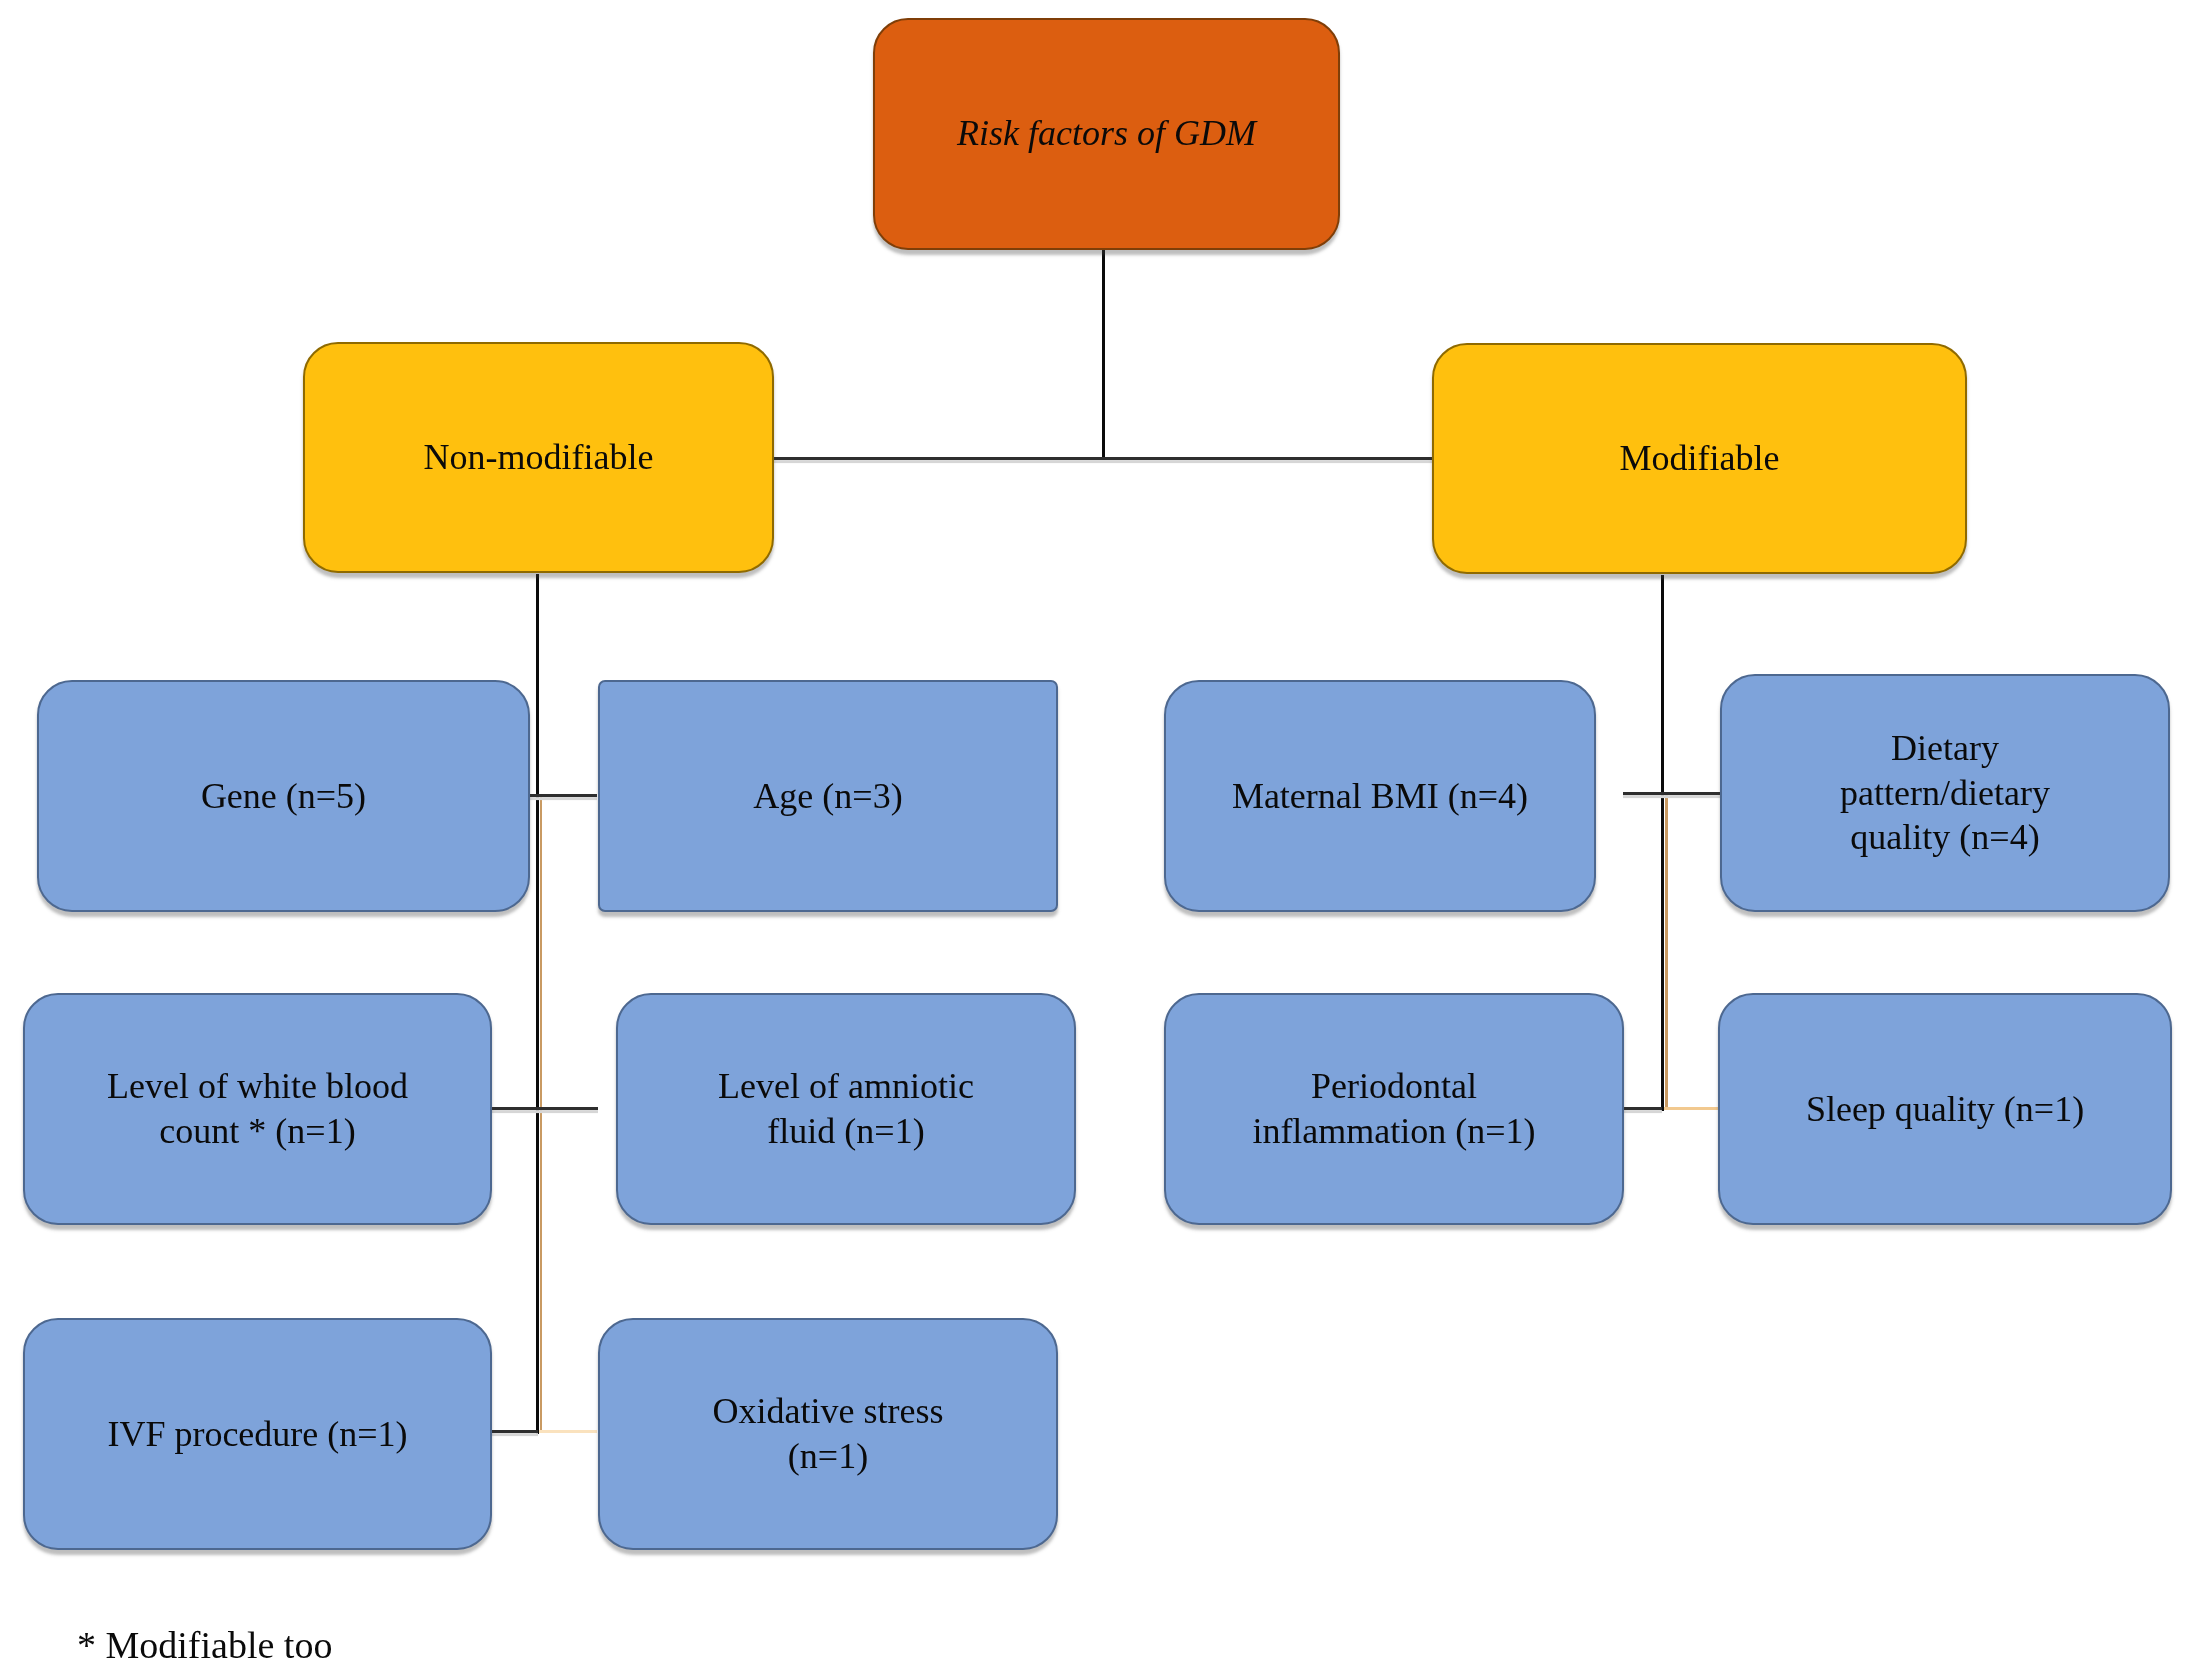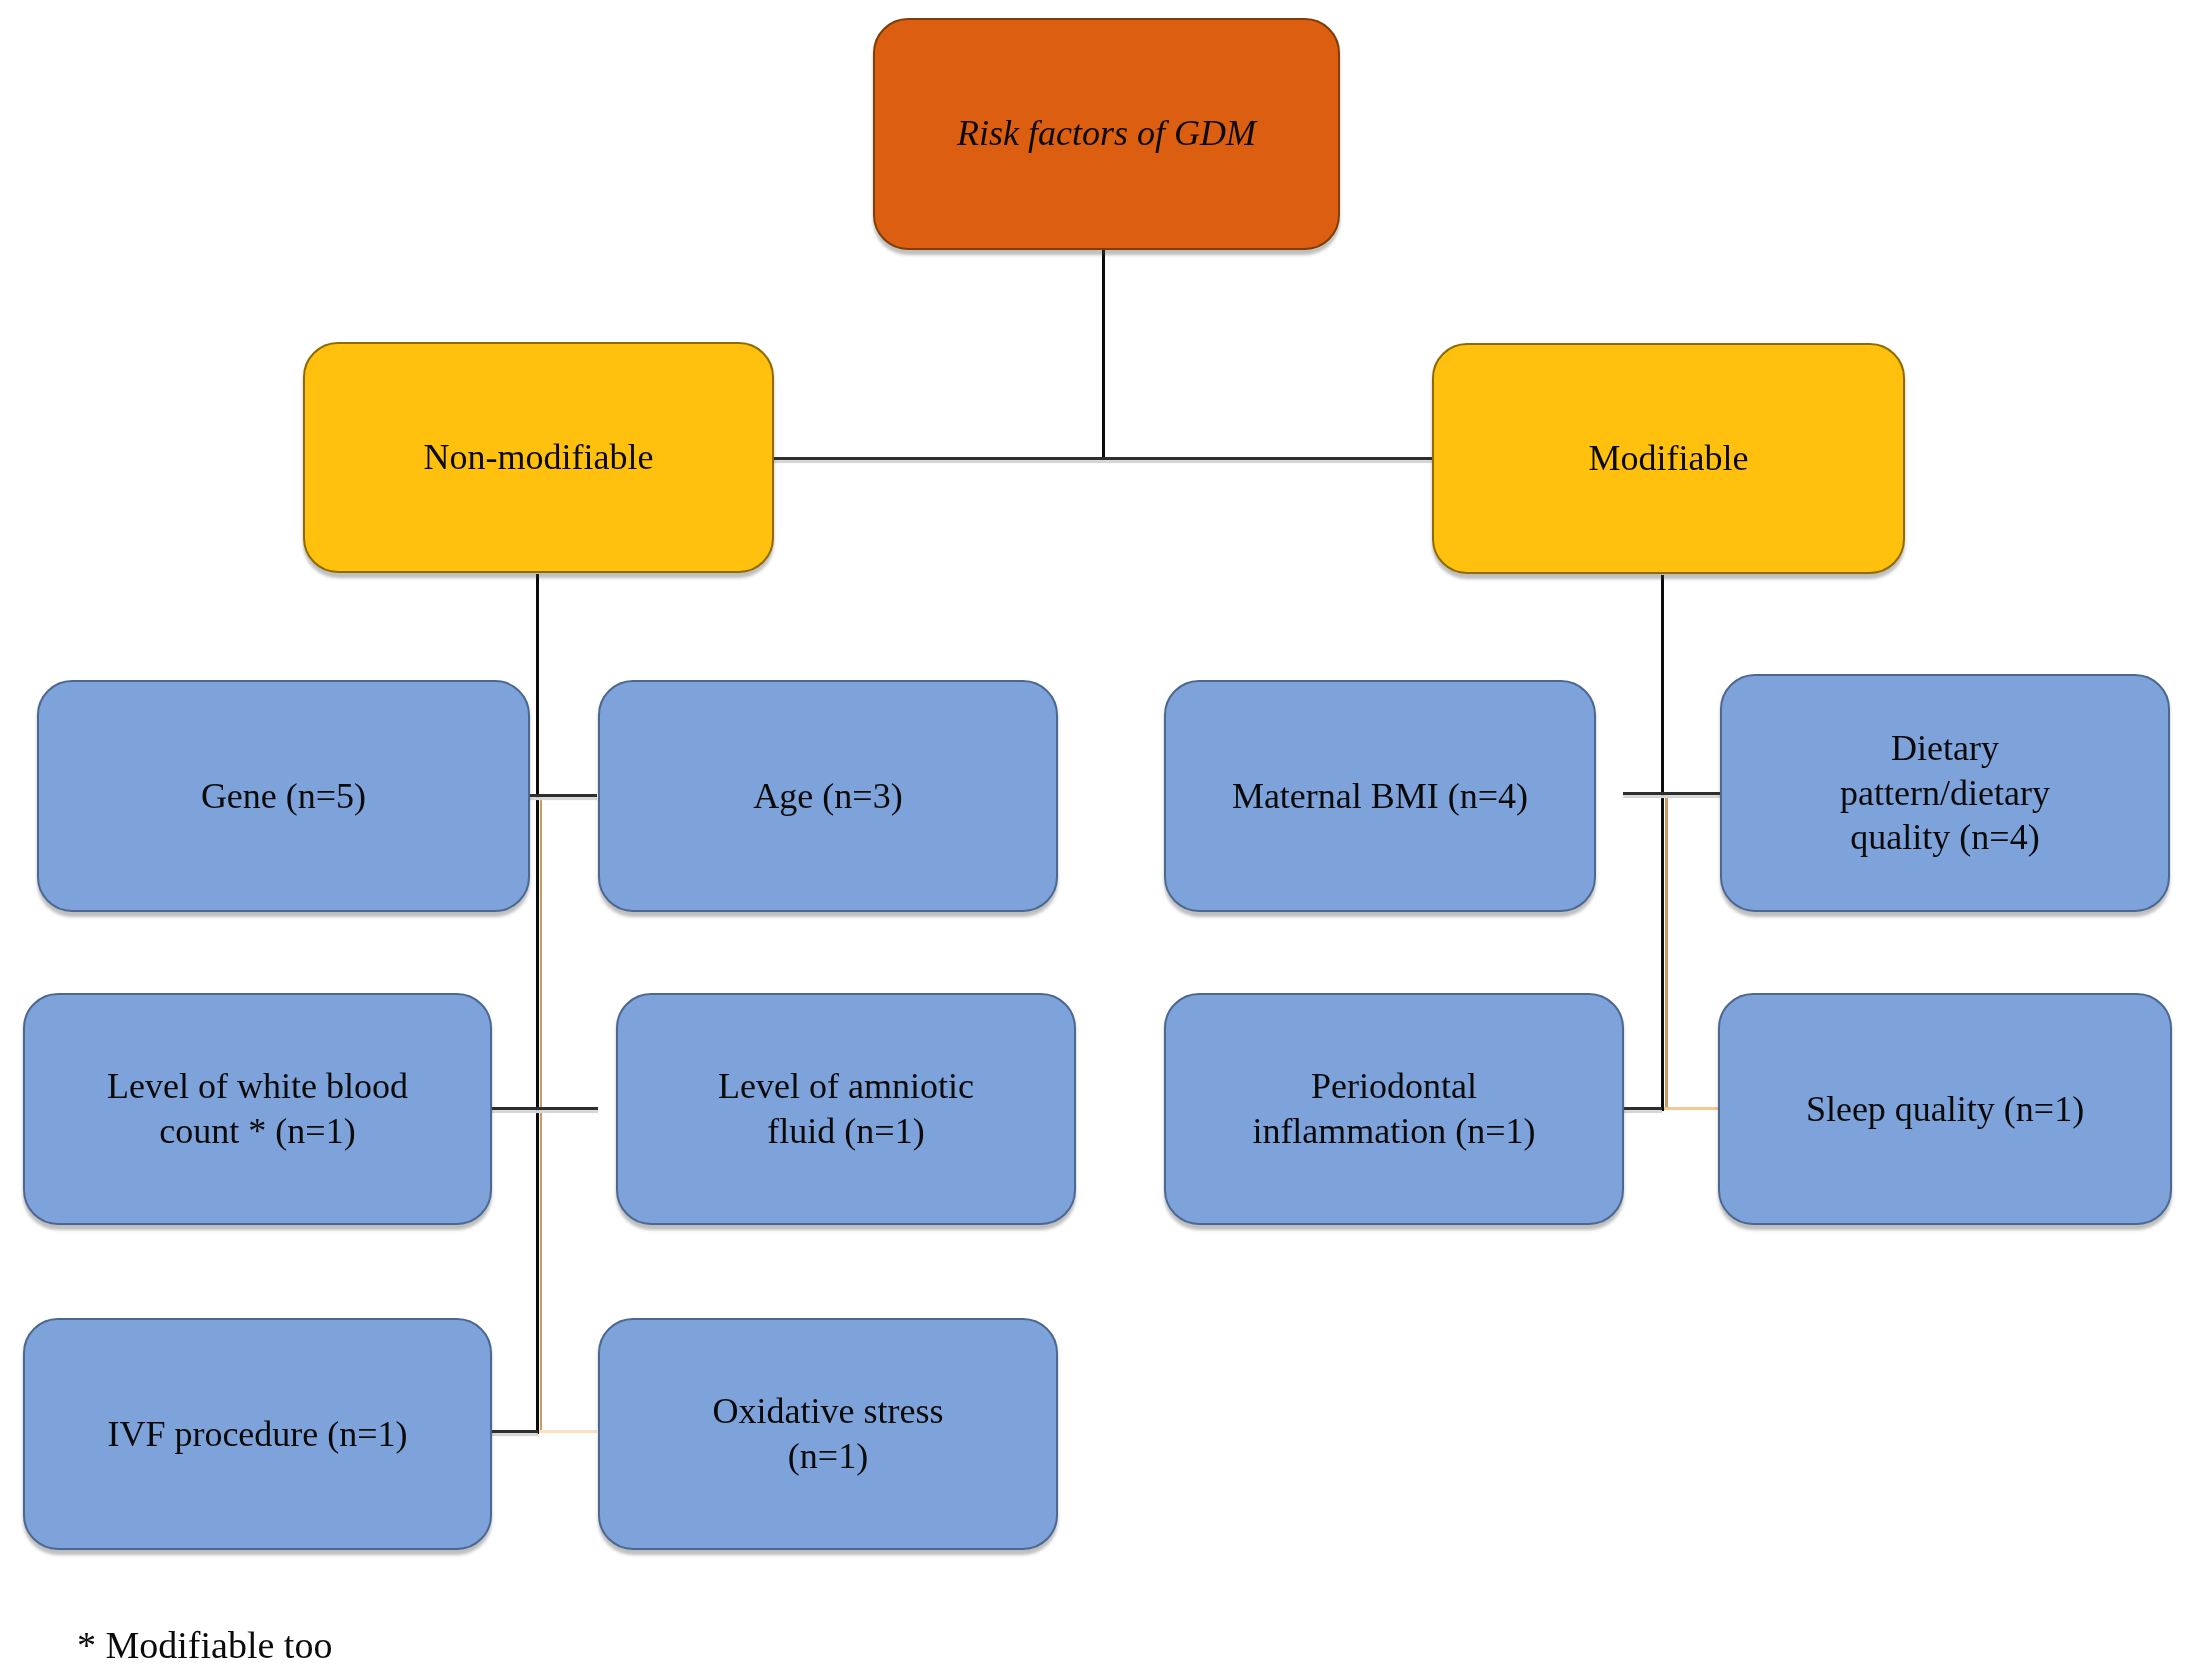--- a/index.html
+++ b/index.html
@@ -62,25 +62,25 @@
   <div class="line v" style="left:1661px;top:575px;height:536px;"></div>
   <div class="line v tan-v" style="left:1665px;top:794px;height:316px;"></div>
   <div class="line h" style="left:1623px;top:792px;width:97px;"></div>
   <div class="line h" style="left:1623px;top:1107px;width:39px;"></div>
   <div class="line tan-h" style="left:1664px;top:1107px;width:54px;"></div>
 
   <div class="node root" style="left:873px;top:17.6px;width:467px;height:232px;font-style:italic;">Risk factors of GDM</div>
 
   <div class="node branch" style="left:303px;top:342px;width:471px;height:231px;">Non-modifiable</div>
 
-  <div class="node branch" style="left:1432px;top:343px;width:473px;height:231px;">Modifiable</div>
+  <div class="node branch" style="left:1432px;top:343px;width:535px;height:231px;">Modifiable</div>
 
   <div class="node leaf" style="left:37px;top:680px;width:493px;height:232px;">Gene (n=5)</div>
 
-  <div class="node leaf" style="left:598px;top:680px;width:460px;height:232px;">Age (n=3)</div>
+  <div class="node leaf" style="left:598px;top:680px;width:460px;height:232px;border-radius:7px;">Age (n=3)</div>
 
   <div class="node leaf" style="left:23px;top:993px;width:469px;height:232px;">Level of white blood
 count * (n=1)</div>
 
   <div class="node leaf" style="left:616px;top:993px;width:460px;height:232px;">Level of amniotic
 fluid (n=1)</div>
 
   <div class="node leaf" style="left:23px;top:1318px;width:469px;height:232px;">IVF procedure (n=1)</div>
 
   <div class="node leaf" style="left:598px;top:1318px;width:460px;height:232px;">Oxidative stress

